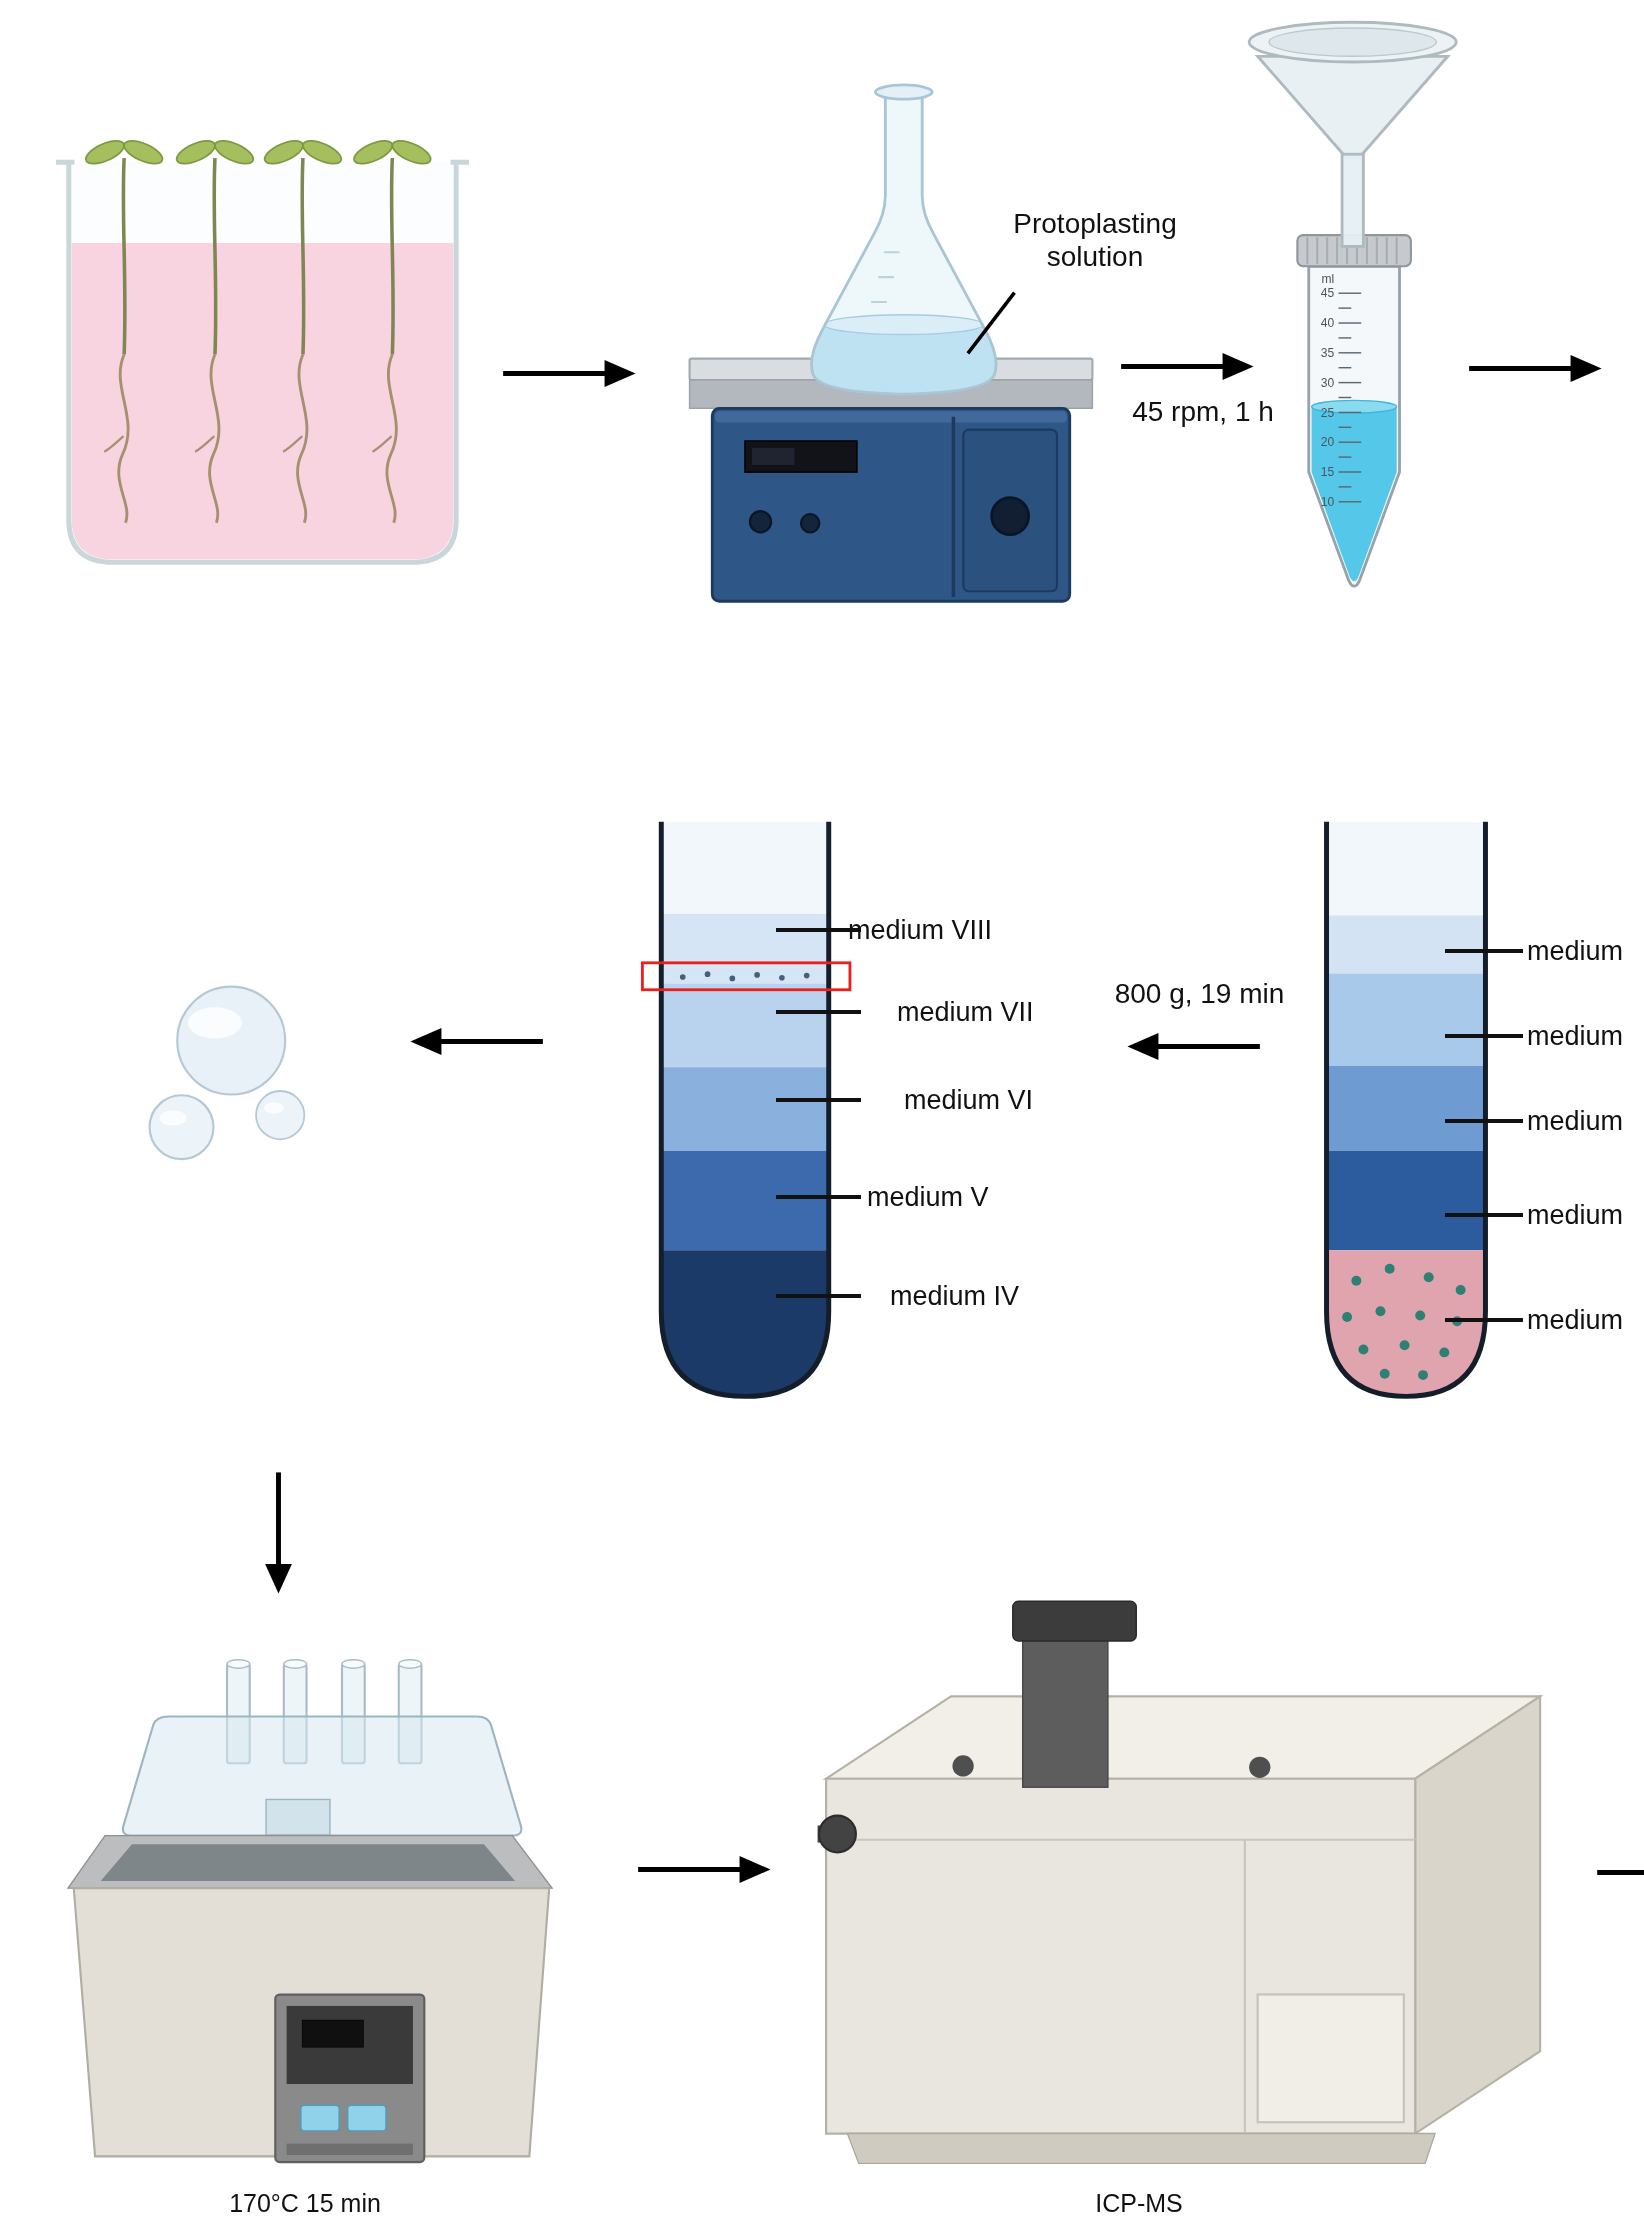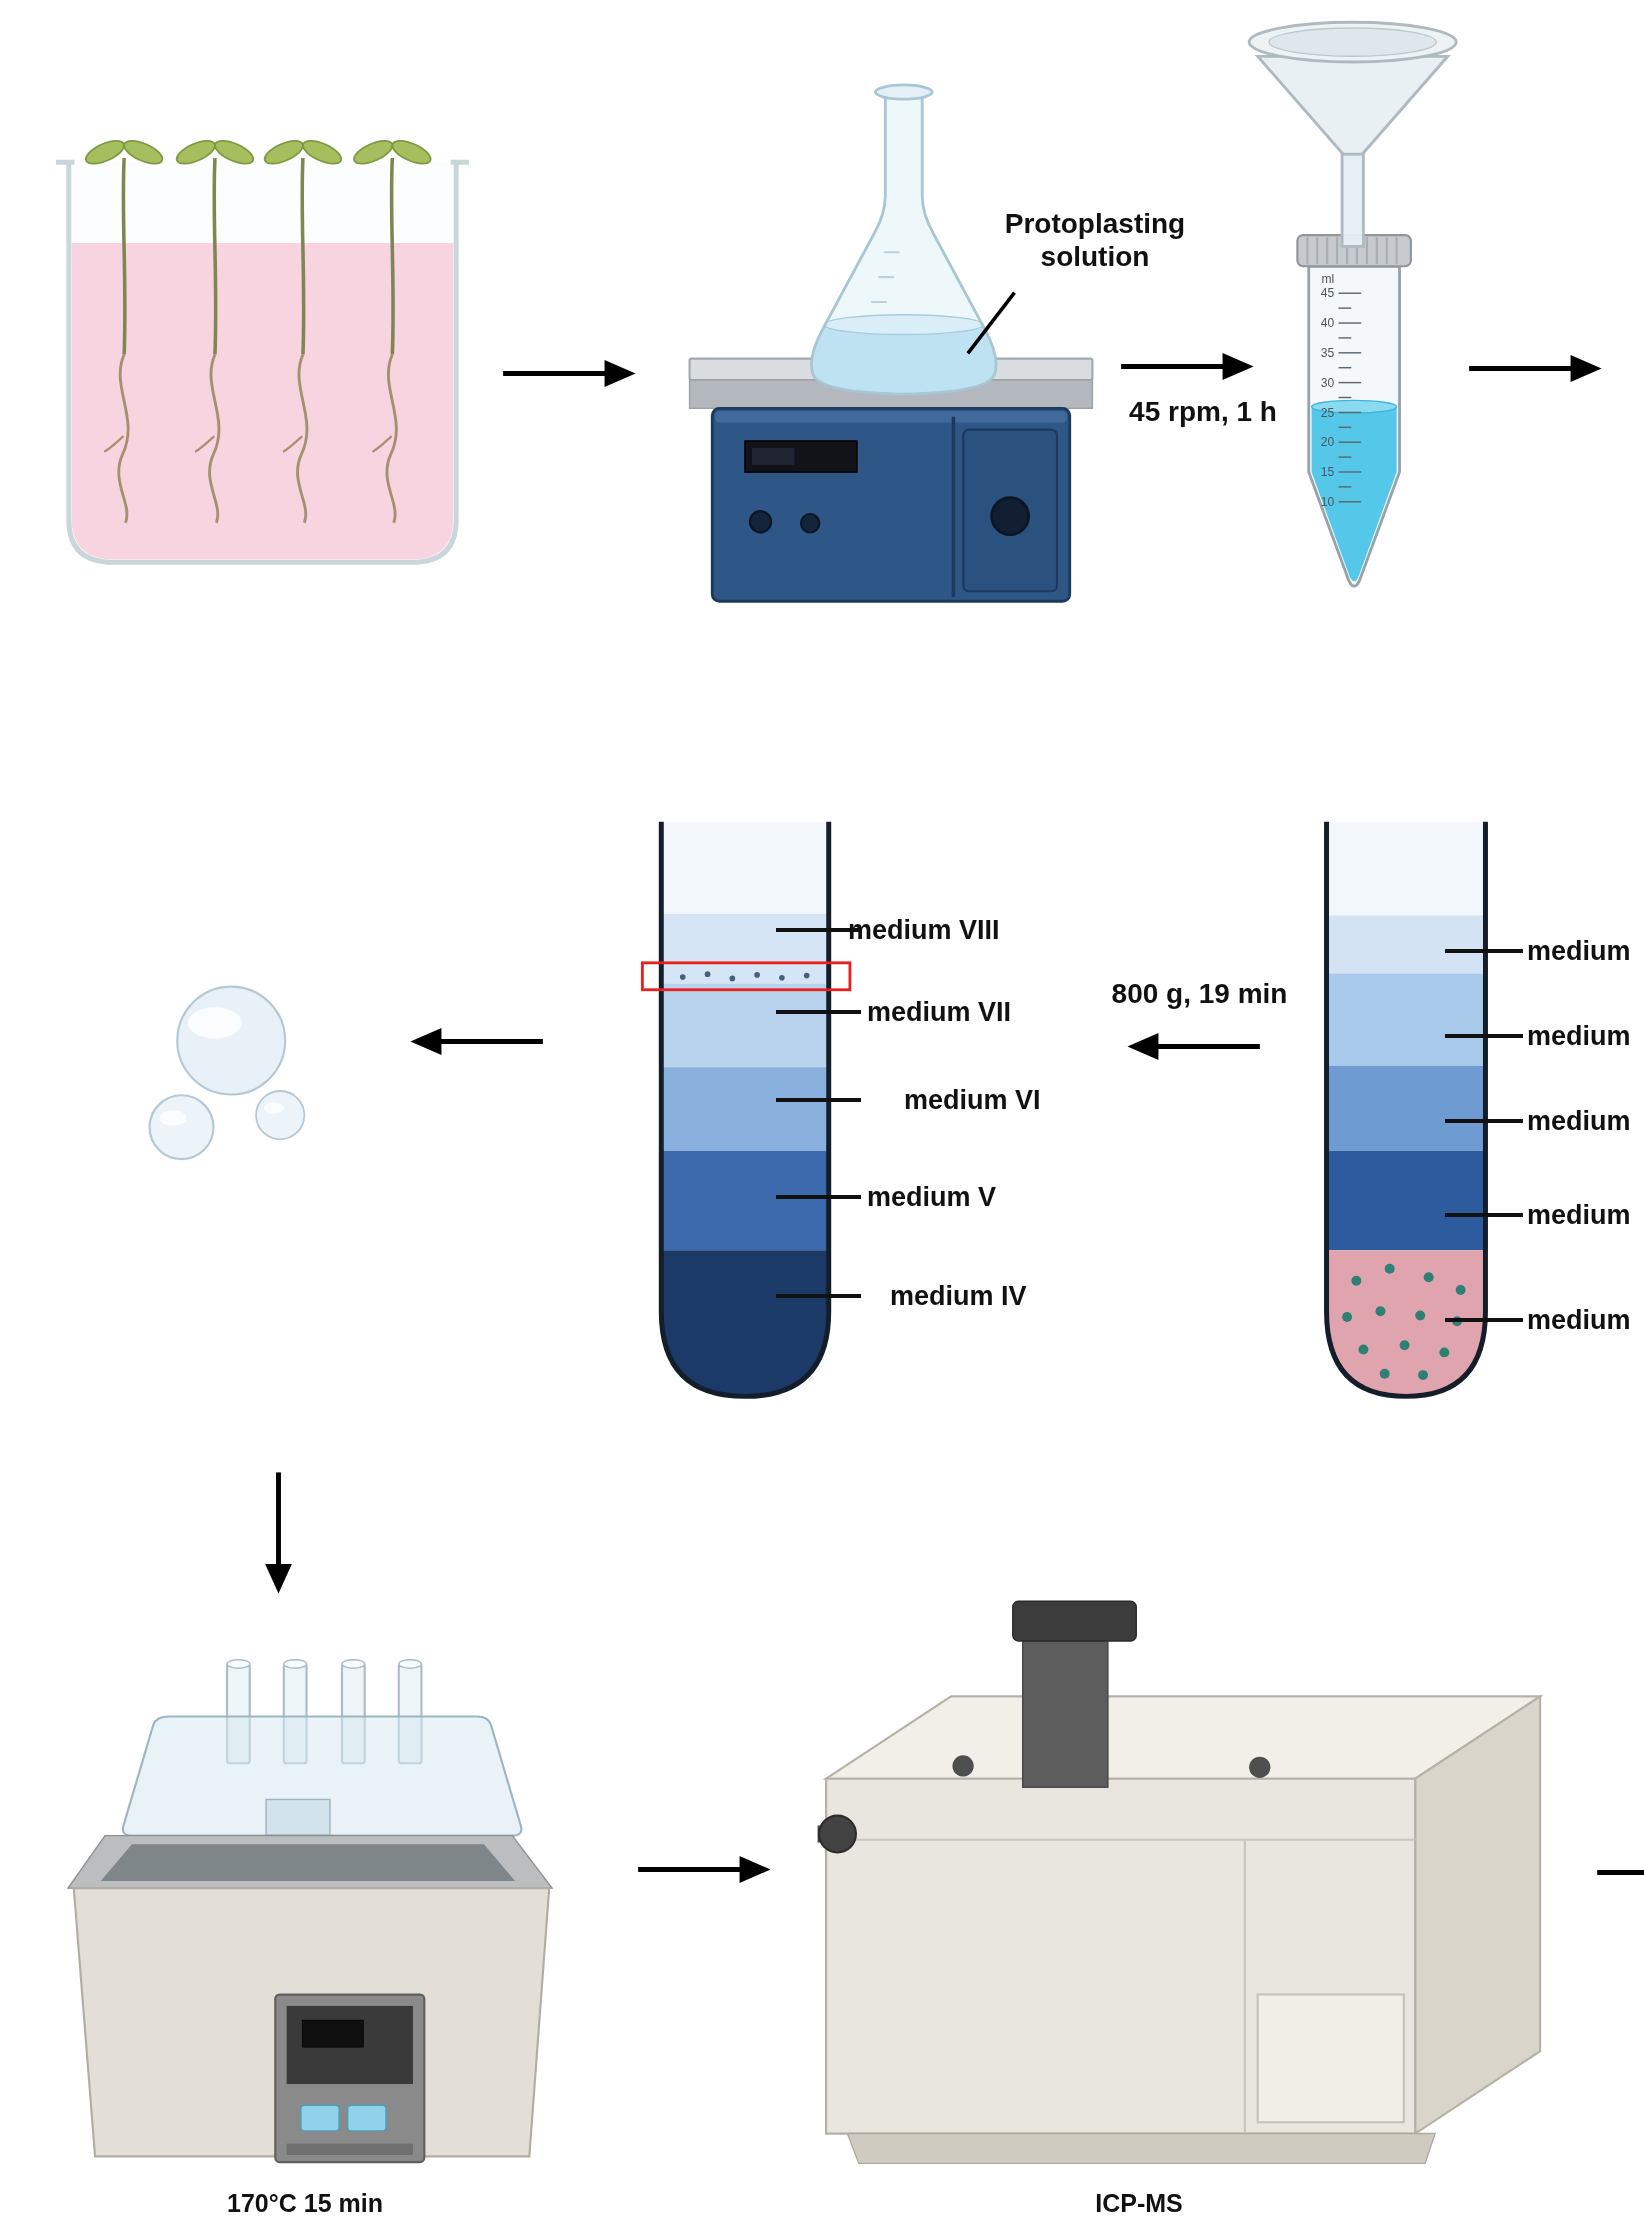--- a/index.html
+++ b/index.html
@@ -1,19 +1,19 @@
 <!DOCTYPE html>
 <html style="font-size:11.4px"><head>
 <meta charset="utf-8">
 <style>
   html,body{margin:0;padding:0;background:#ffffff;}
   .page{position:relative;width:1645px;height:2239px;overflow:hidden;background:#fff;
         font-family:"Liberation Sans",sans-serif;}
   .abs{position:absolute;}
-  .lbl{position:absolute;font-weight:700;color:#111;white-space:nowrap;}
+  .lbl{position:absolute;font-weight:400;color:#111;white-space:nowrap;}
   .center{text-align:center;}
   .size40{font-size:28px;line-height:1.18;}
   .size38{font-size:27px;line-height:34px;}
   .size42{font-size:25px;line-height:1.1;}
   .tick{position:absolute;height:3.5px;background:#111;}
   svg text{font-family:"Liberation Sans",sans-serif;}
 </style>
 </head>
 <body>
 
@@ -206,21 +206,21 @@
         <circle cx="235" cy="22" r="4"></circle>
     </g>
   </svg>
 
   <div class="tick" style="left:776px;top:928px;width:85px"></div>
   <div class="tick" style="left:776px;top:1010px;width:85px"></div>
   <div class="tick" style="left:776px;top:1098px;width:85px"></div>
   <div class="tick" style="left:776px;top:1195px;width:85px"></div>
   <div class="tick" style="left:776px;top:1294px;width:85px"></div>
   <div class="lbl size38" style="left:848px;top:913px">medium VIII</div>
-  <div class="lbl size38" style="left:867px;top:995px">medium VII</div>
+  <div class="lbl size38" style="left:897px;top:995px">medium VII</div>
   <div class="lbl size38" style="left:904px;top:1083px">medium VI</div>
   <div class="lbl size38" style="left:867px;top:1180px">medium V</div>
   <div class="lbl size38" style="left:890px;top:1279px">medium IV</div>
 
   <div class="lbl size40 center" style="left:1068px;top:977px;width:263px">800 g, 19 min</div>
   <svg class="abs" style="left:1125px;top:1031px" width="138" height="31" viewBox="0 0 195 44">
     <line x1="191" y1="22" x2="43" y2="22" stroke="#000" stroke-width="7"></line>
     <polygon points="47,3 47,41 3,22" fill="#000"></polygon>
   </svg>
 

